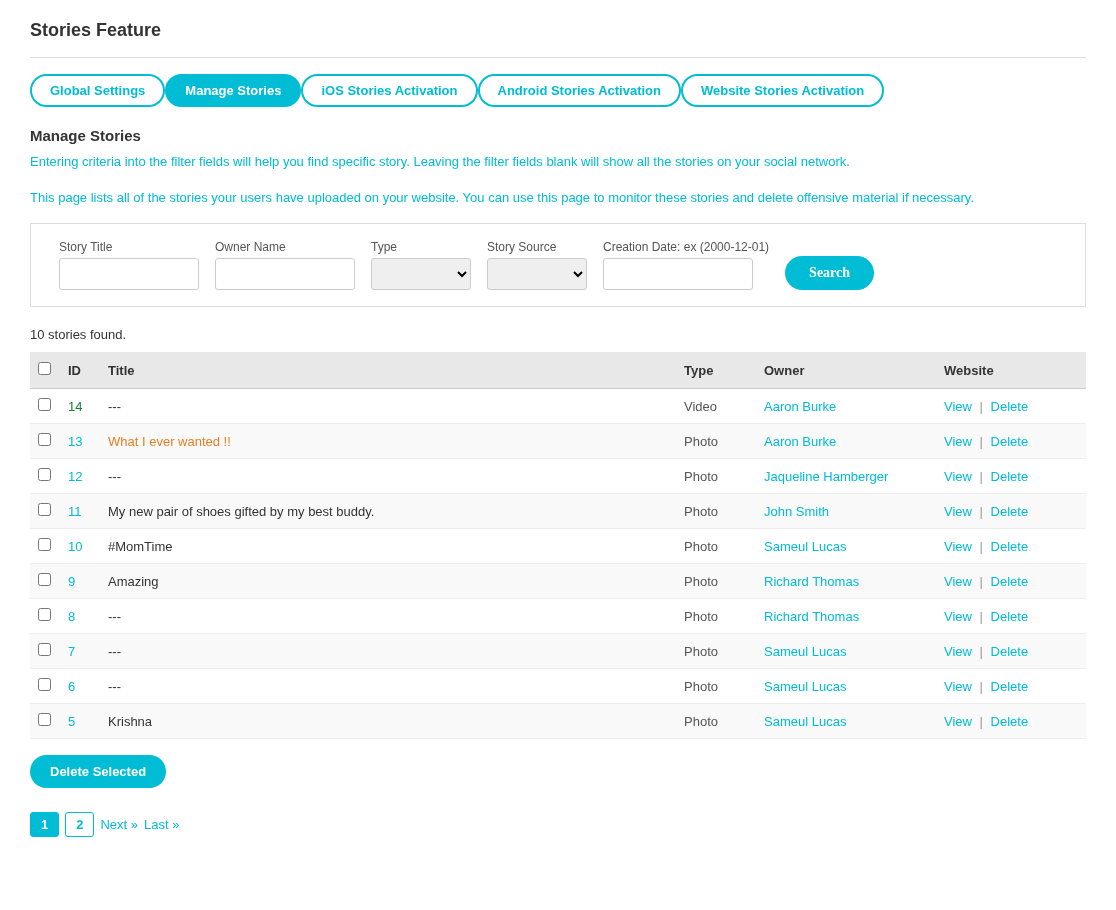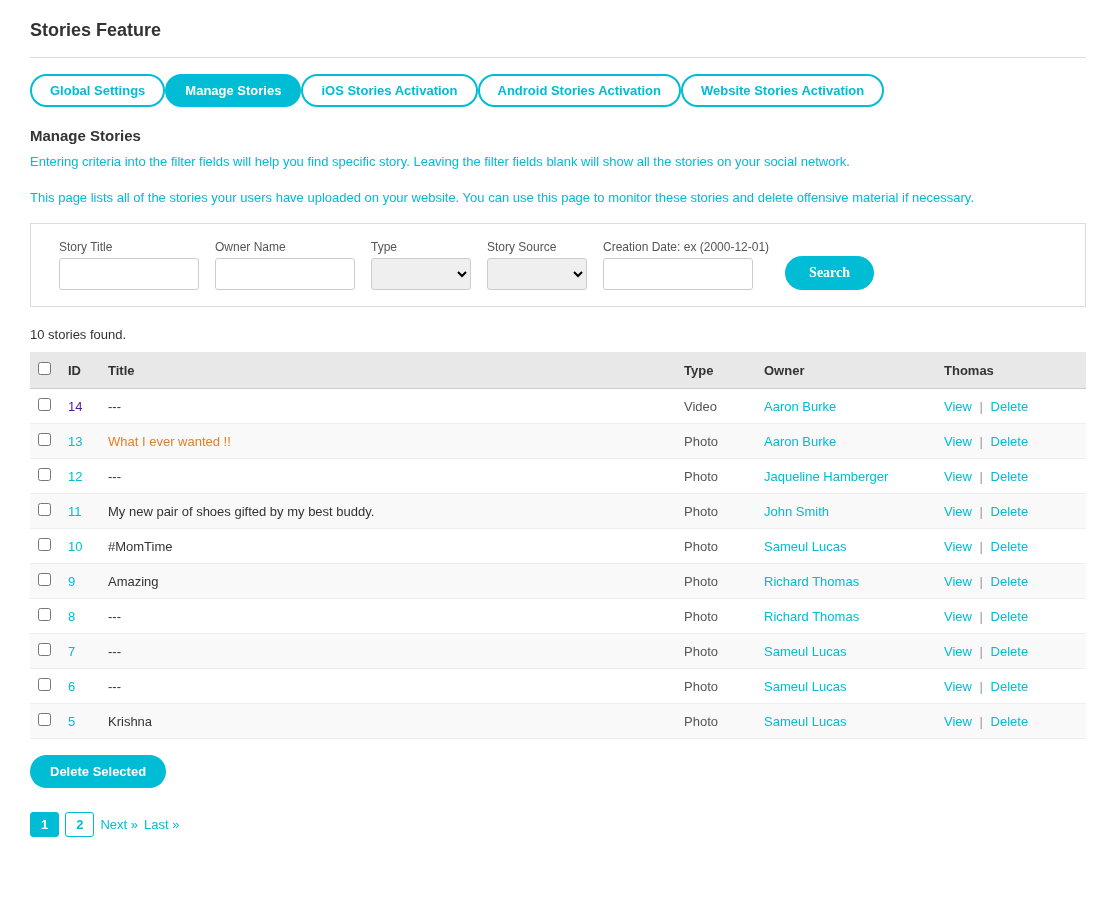--- a/index.html
+++ b/index.html
@@ -159,27 +159,27 @@
   <table>
     <thead>
       <tr>
         <th class="cb-col">
           <input type="checkbox" style="">
         </th>
         <th>ID</th>
         <th>Title</th>
         <th>Type</th>
         <th>Owner</th>
-        <th>Thomas</th>
+        <th>Website</th>
       </tr>
     </thead>
     <tbody id="table-body">
     <tr>
           <td class="cb-col"><input type="checkbox" style=""></td>
-          <td class="id-col" style="color: #4c1d95;">14</td>
+          <td class="id-col" style="color: #15803d;">14</td>
           <td class="title-col">---</td>
           <td class="type-col">Video</td>
           <td class="owner-col"><a class="link-blue">Aaron Burke</a></td>
           <td class="options-col options-cell"><a>View</a><span class="sep"> | </span><a>Delete</a></td>
         </tr>
         <tr>
           <td class="cb-col"><input type="checkbox" style=""></td>
           <td class="id-col" style="color: rgb(0, 188, 212);">13</td>
           <td class="title-col" style="color: rgb(230, 126, 34);">What I ever wanted !!</td>
           <td class="type-col">Photo</td>

